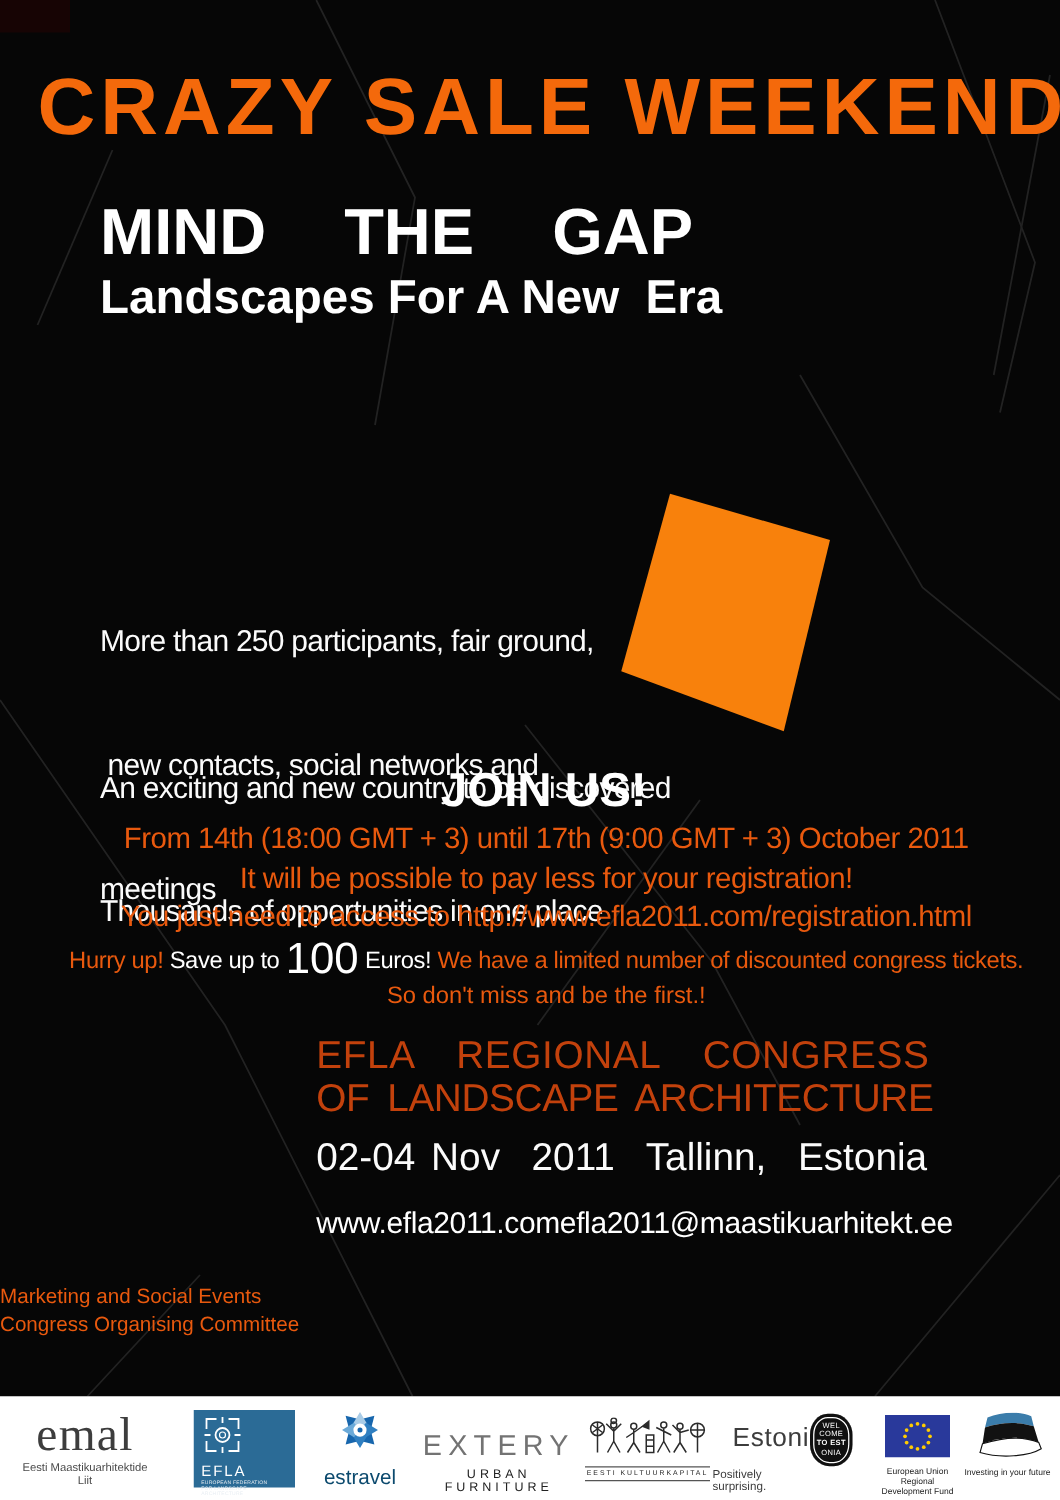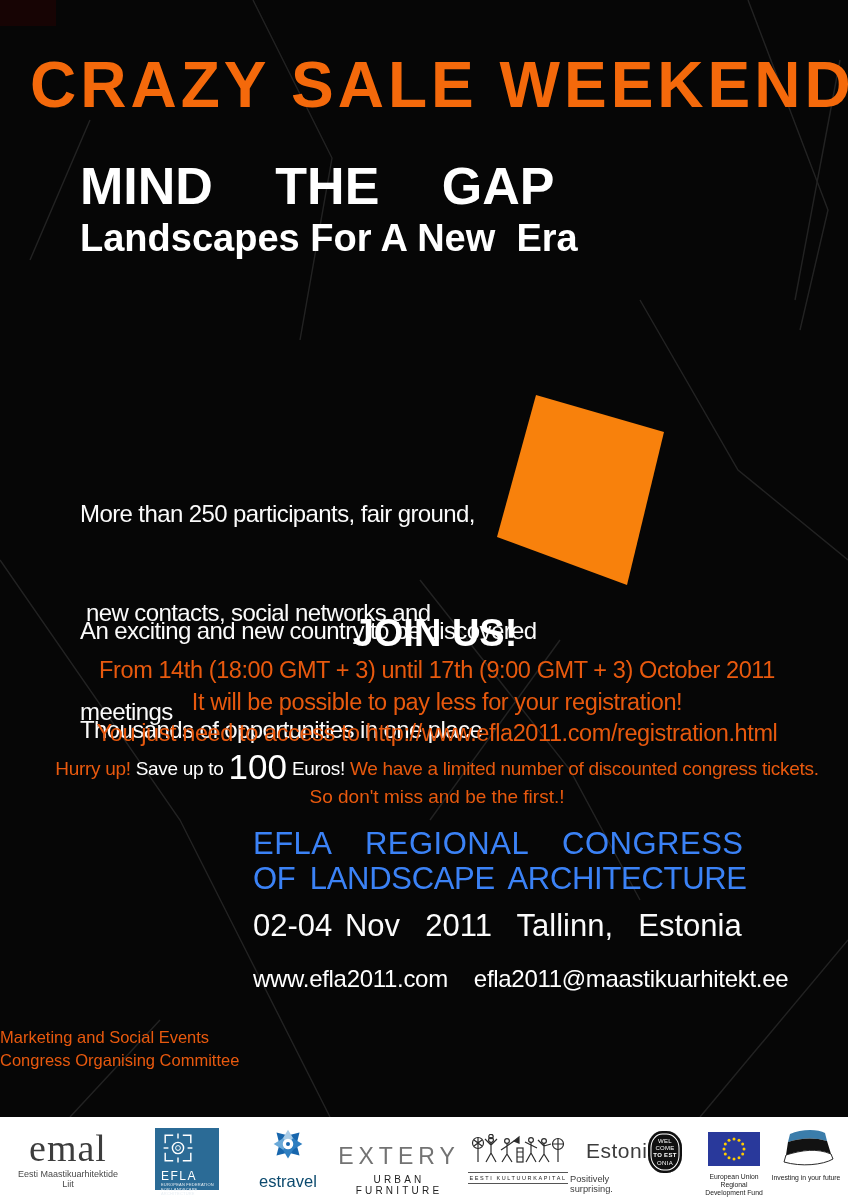--- a/index.html
+++ b/index.html
@@ -47,50 +47,50 @@
     font-size:19px; letter-spacing:-0.3px; color:#E8590E; line-height:30px;
   }
   .hurry-line .w{ color:#ffffff; }
   .hurry-line .big{ font-size:35px; color:#ffffff; vertical-align:-4px; letter-spacing:0; }
   .hurry-line2{
     left:0; top:786px; width:874px; text-align:center;
     font-size:19px; color:#E8590E;
   }
 
   .congress{
-    left:253px; top:826px; color:#3b82f6; font-size:31px; line-height:35px;
+    left:253px; top:826px; color:#c2410c; font-size:31px; line-height:35px;
     font-weight:400; white-space:nowrap;
   }
   .congress .l1{ word-spacing:25px; letter-spacing:0.5px; }
   .congress .l2{ word-spacing:6px; letter-spacing:-0.3px; }
   .date-line{
     left:253px; top:908px; color:#fbfbfb; font-size:31px; white-space:pre;
     word-spacing:4px;
   }
   .contact{
     left:253px; top:965px; color:#ffffff; font-size:24px;
-    display:flex; gap:26px; letter-spacing:-0.3px;
+    display:flex; letter-spacing:-0.3px;
   }
   .committee{
     left:0; top:1026px; width:834px; text-align:left;
     color:#E8590E; font-size:16.5px; line-height:23px;
   }
 
   
   .footer{
     position:absolute; left:0; top:1117px; width:848px; height:83px;
     background:#ffffff; z-index:4;
   }
   .footer .logo{ position:absolute; }
   .emal{ left:12px; top:12px; width:112px; text-align:center; }
   .emal-name{ font-family:"Liberation Serif", serif; font-size:38px; line-height:38px;
     color:#3d3d3d; letter-spacing:1px; }
   .emal-tag{ font-size:9px; color:#4a4a4a; margin-top:2px; }
 
-  .efla-box{ left:155px; top:11px; width:64px; height:62px; background:#2B6B96;
+  .efla-box{ left:155px; top:11px; width:81px; height:62px; background:#2B6B96;
     padding:4px 0 0 6px; box-sizing:border-box; }
   .efla-name{ color:#fff; font-size:12px; letter-spacing:1.5px; margin-top:1px; }
   .efla-tag{ color:#e8eef3; font-size:4px; letter-spacing:0.2px; line-height:4.5px; width:56px; }
 
   .estravel{ left:252px; top:5px; width:72px; text-align:center; }
   .estravel-name{ color:#0c4a6e; font-size:16.5px; margin-top:0px; }
 
   .extery{ left:336px; top:26px; width:126px; text-align:center; }
   .extery-name{ font-size:23px; font-weight:normal; letter-spacing:5px; color:#737373; }
   .extery-tag{ font-size:10px; letter-spacing:3.2px; color:#222; margin-top:4px; }

